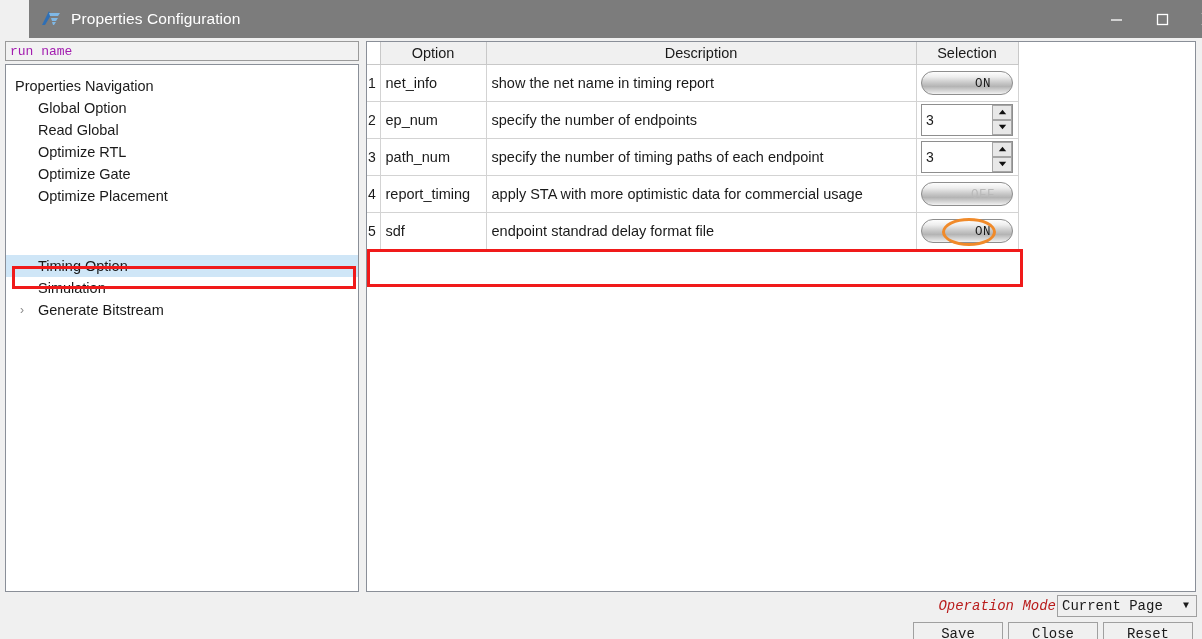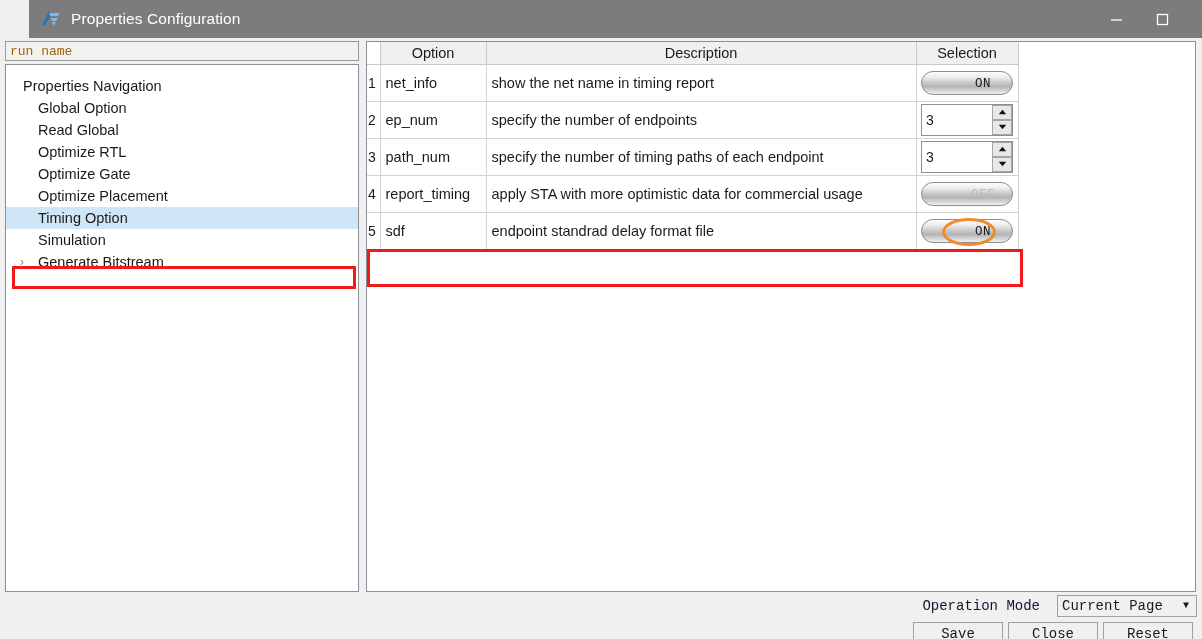--- a/index.html
+++ b/index.html
@@ -47,41 +47,41 @@
   }
 
   
   #run-name-field {
     position: absolute; left: 5px; top: 3px;
     width: 354px; height: 20px;
     background: #f2f2f2;
     border: 1px solid #9a9a9a;
     font-family: "Liberation Mono", monospace;
     font-size: 13px;
-    color: #a16207;
+    color: #a21caf;
     padding: 1px 4px 0 4px;
     line-height: 18px;
     white-space: nowrap; overflow: hidden;
   }
   #nav-panel {
     position: absolute; left: 5px; top: 26px;
     width: 354px; height: 528px;
     background: #ffffff;
     border: 1px solid #8a8f98;
     overflow: hidden;
   }
   .tree-row {
     height: 22px; line-height: 22px;
     font-size: 14.5px; color: #1a1a1a;
     white-space: nowrap; position: relative;
     padding-left: 8px;
   }
-  .tree-row.lvl0 { padding-left: 17px; }
+  .tree-row.lvl0 { padding-left: 9px; }
   .tree-row.lvl1 { padding-left: 32px; }
-  .tree-row.selected { background: #cfe6f7; }
+  .tree-row.selected { background: #cfe6f7; margin-top: 48px; }
   .tree-arrow {
     position: absolute; left: 14px; top: 0;
     width: 12px; height: 22px;
     color: #8a8a8a; font-size: 12px; line-height: 22px;
   }
   #tree-top-pad { height: 10px; }
 
   
   #tree-red-box {
     position: absolute; left: 12px; top: 228px;
@@ -204,22 +204,23 @@
     position: absolute; left: 0; top: 556px;
     width: 1202px; height: 45px;
     background: #f0f0f0;
   }
   #opmode-row {
     position: absolute; right: 5px; top: 0px;
     display: flex; align-items: center; height: 24px;
   }
   #opmode-label {
     font-family: "Liberation Mono", monospace;
-    font-size: 14px; color: #0f172a;
-    margin-right: 17px;
+    font-size: 14px; color: #b91c1c;
+    margin-right: 1px;
+    font-style: italic;
   }
   #opmode-select {
     width: 140px; height: 22px;
     background: #f0f0f0;
     border: 1px solid #a0a0a0;
     font-family: "Liberation Mono", monospace;
     font-size: 14px; color: #1a1a1a;
     position: relative;
     line-height: 20px;
     padding-left: 4px;

